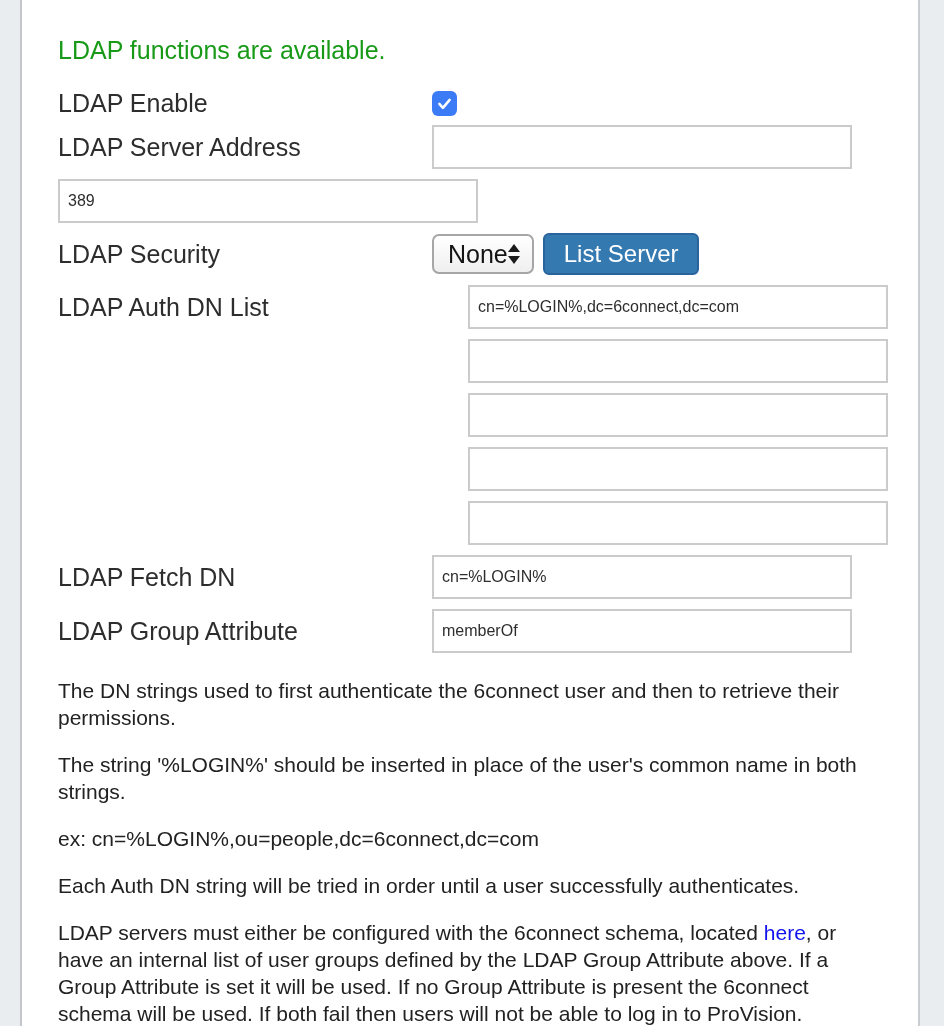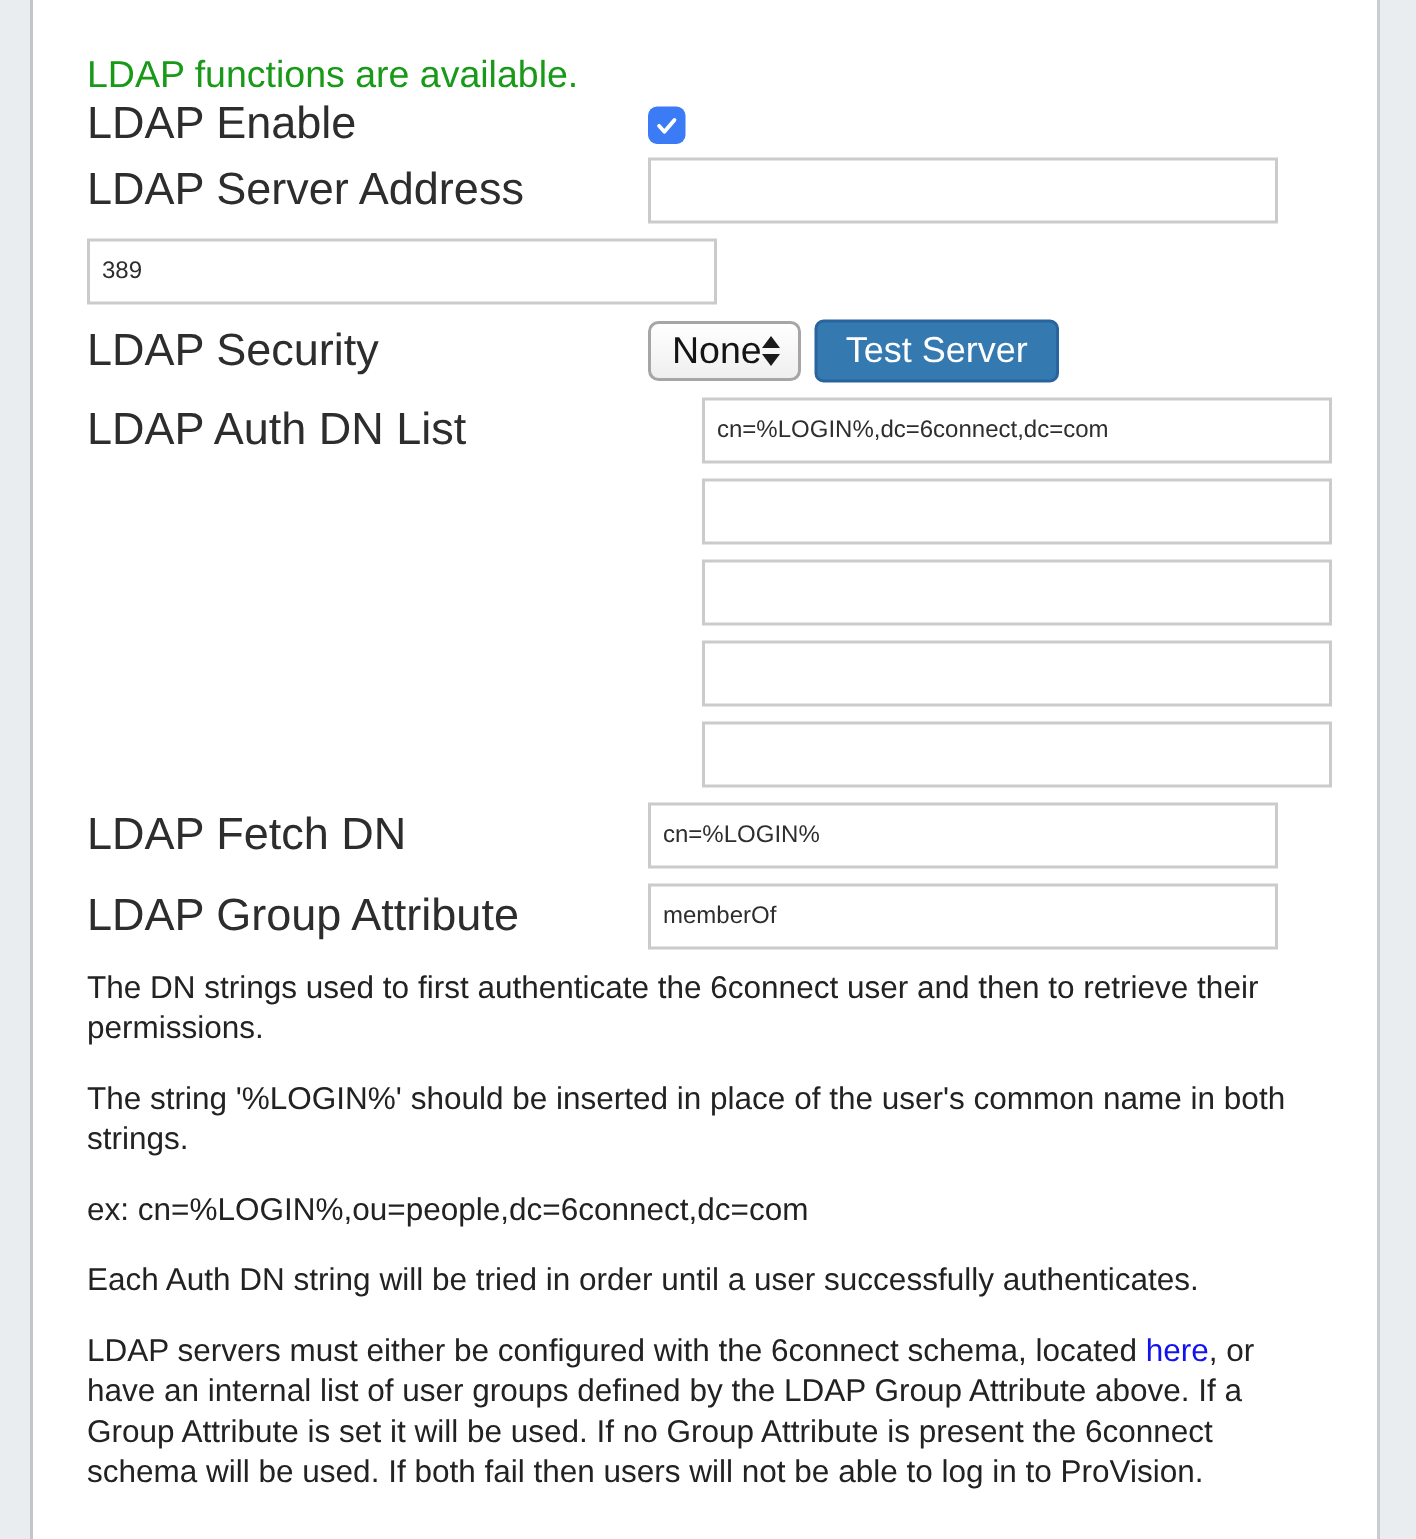--- a/index.html
+++ b/index.html
@@ -13,26 +13,26 @@
   }
   .panel {
     position:absolute; left:20px; top:0; width:900px; height:1026px;
     background:#ffffff;
     border-left:2px solid #c2c6ca;
     border-right:2px solid #c9ccd0;
     padding:36px 0 0 36px;
   }
   .status-msg {
     font-size:25px; line-height:29px; color: var(--status_green, #189a18);
-    margin-bottom:4px;
+    margin-bottom:24px;
   }
   .row { display:flex; margin-bottom:10px; }
   .row-label {
     width:374px; flex:0 0 374px;
-    font-size:30px; color:#2d2d2d; line-height:44px;
+    font-size:25px; color:#2d2d2d; line-height:44px;
     white-space:nowrap;
   }
   .enable-row { height:28px; align-items:center; margin-bottom:8px; }
   .enable-row .row-label { line-height:28px; }
   .checkbox {
     width:25px; height:25px; border-radius:6px;
     background: var(--checkbox_blue, #3b7cf6);
     display:flex; align-items:center; justify-content:center;
     cursor:pointer;
   }
@@ -68,21 +68,21 @@
     color:#ffffff; font-size:24px;
     font-family:"Liberation Sans", sans-serif;
     cursor:pointer;
   }
   .stack { display:flex; flex-direction:column; gap:10px;padding-left:36px; }
   .help { width:800px; }
   .help p {
     font-size:21px; line-height:27px; color:#222222;
     margin:20px 0 0 0;
   }
-  .help p.first { margin-top:12px; }
+  .help p.first { margin-top:24px; }
   .help a {
     color: var(--link_blue, #1112ee);
     text-decoration:none; cursor:pointer;
   }
 </style>
 </head>
 <body>
 
 <div class="panel">
 
@@ -110,21 +110,21 @@
 
   <div class="row security-row">
     <div class="row-label">LDAP Security</div>
     <div class="select-box">
       <span>None</span>
       <span class="arrows">
         <span class="arrow-up"></span>
         <span class="arrow-down"></span>
       </span>
     </div>
-    <button class="test-btn">Test Server</button>
+    <button class="test-btn">List Server</button>
   </div>
 
   <div class="row">
     <div class="row-label">LDAP Auth DN List</div>
     <div class="stack">
       <input class="text-input" type="text" value="cn=%LOGIN%,dc=6connect,dc=com" style="">
       <input class="text-input" type="text" value="" style="">
       <input class="text-input" type="text" value="" style="">
       <input class="text-input" type="text" value="" style="">
       <input class="text-input" type="text" value="" style="">

